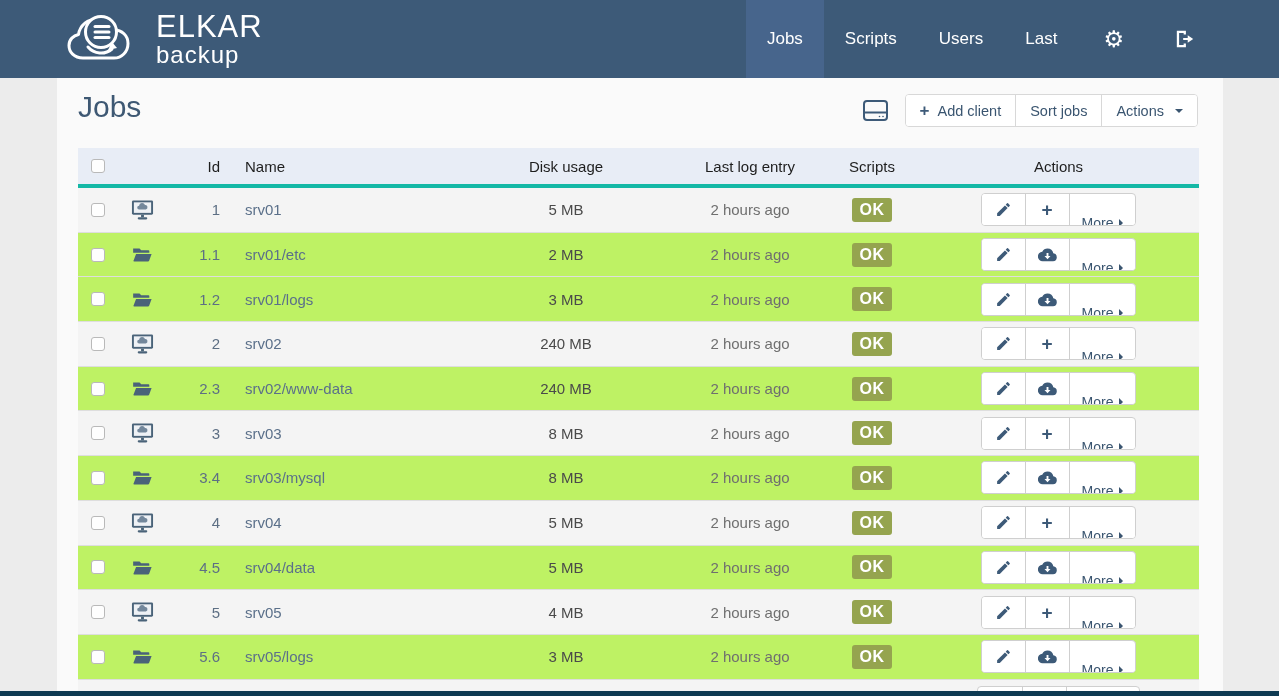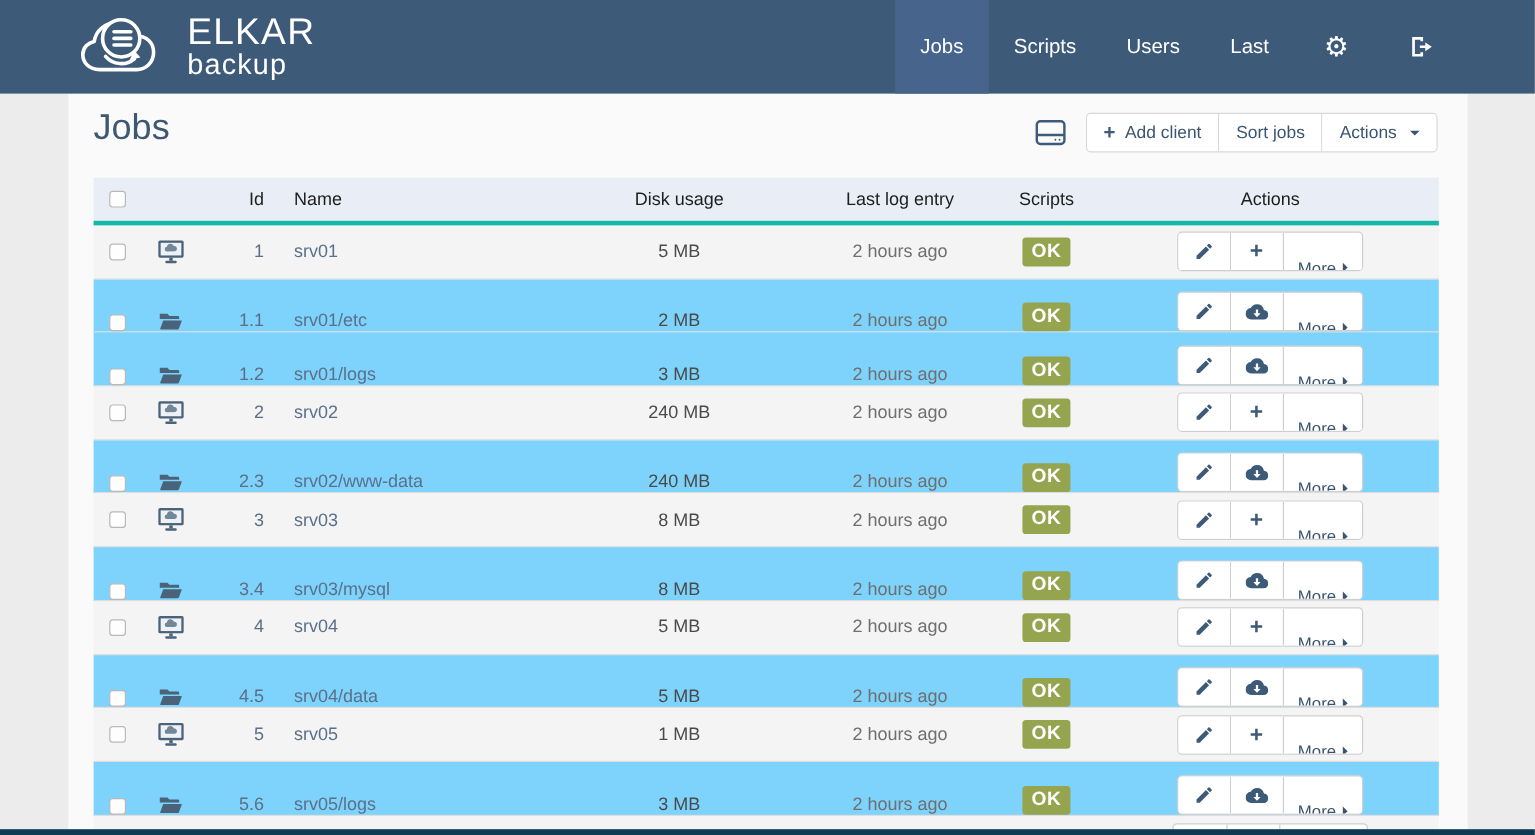--- a/index.html
+++ b/index.html
@@ -38,21 +38,21 @@
   .caret-down { width:0; height:0; border-left:4px solid transparent;
     border-right:4px solid transparent; border-top:4px solid #3a5570; margin-left:3px; }
 
   
   .table { position:absolute; left:21px; top:70px; width:1121px; }
   .thead { display:flex; align-items:center; height:40px; background:#e8edf6;
     border-bottom:4px solid #14b8a6; font-size:15px; color:#1e1e1e; }
   .trow { display:flex; align-items:center; height:44.7px;
     border-bottom:1px solid #dedede; font-size:15px; }
   .trow.client { background:#f4f4f4; }
-  .trow.job { background:#7dd3fc;align-items:flex-end; }
+  .trow.job { background:#bef264; }
   .c-check { width:40px; display:flex; justify-content:center; }
   .c-icon  { width:48px; display:flex; justify-content:center; align-items:center; }
   .c-id    { width:54px; display:flex; justify-content:flex-end; color:#5d6f84; }
   .c-name  { width:238px; padding-left:25px; color:#5b708a; cursor:pointer; }
   .c-disk  { width:216px; text-align:center; color:#4a4a4a; }
   .c-last  { width:152px; text-align:center; color:#6f6f6f; }
   .c-status{ width:92px; display:flex; justify-content:center; }
   .c-actions{ flex:1; display:flex; justify-content:center; }
   .thead .c-id, .thead .c-name, .thead .c-disk, .thead .c-last,
   .thead .c-status, .thead .c-actions { color:#1e1e1e; }
@@ -550,21 +550,21 @@
             <svg width="23" height="22" viewBox="0 0 24 22">
     <rect x="1" y="1" width="22" height="15" rx="1.5" fill="#4a6379"></rect>
     <rect x="3" y="3" width="18" height="11" fill="#eef1f5"></rect>
     <path d="M8.6 10.5a2 2 0 0 1-.2-4 3.2 3.2 0 0 1 6.2-.6 2.3 2.3 0 0 1 .9 4.5z" fill="#73879b"></path>
     <rect x="10.5" y="16" width="3" height="2.6" fill="#4a6379"></rect>
     <rect x="7" y="18.6" width="10" height="2.2" rx="1.1" fill="#4a6379"></rect>
   </svg>
           </div>
           <div class="c-id">5</div>
           <div class="c-name">srv05</div>
-          <div class="c-disk">1 MB</div>
+          <div class="c-disk">4 MB</div>
           <div class="c-last">2 hours ago</div>
           <div class="c-status">
             <span class="badge-ok">OK</span>
           </div>
           <div class="c-actions">
             <div class="agroup">
        <button class="abtn">
          <span>
                   <svg width="17" height="17" viewBox="0 0 24 24" fill="#3d5a78">
     <path d="M3 17.25V21h3.75L17.81 9.94l-3.75-3.75L3 17.25z"></path>

